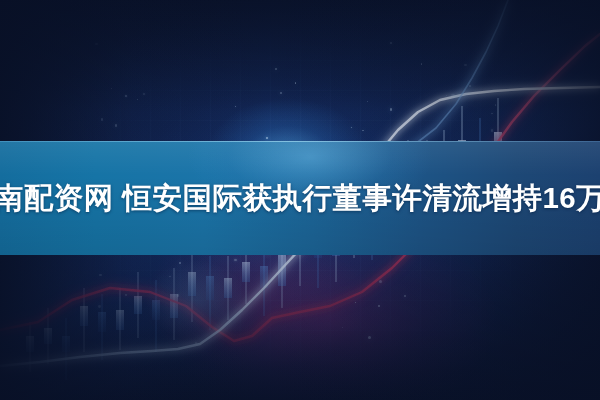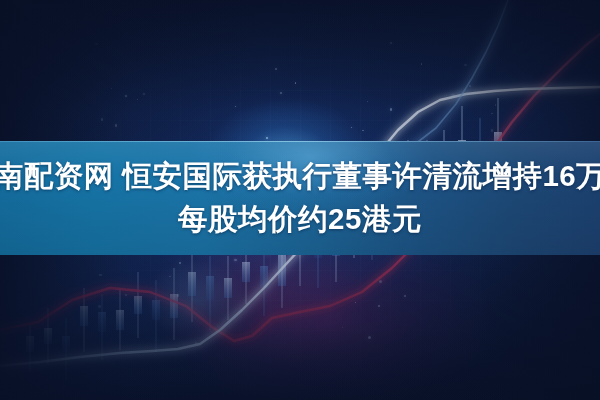--- a/index.html
+++ b/index.html
@@ -348,16 +348,15 @@
     </div>
   <div class="bg-vignette"></div>
 
   <div class="headline-band">
     <div class="band-topline"></div>
     <div class="band-tint"></div>
   </div>
 
   <div class="headline-text">
     <div class="headline-line line-1">河南配资网 恒安国际获执行董事许清流增持16万股</div>
-    <div class="headline-line line-2">每股均价约25港元</div>
   </div>
 
 </div>
 
 </body></html>

